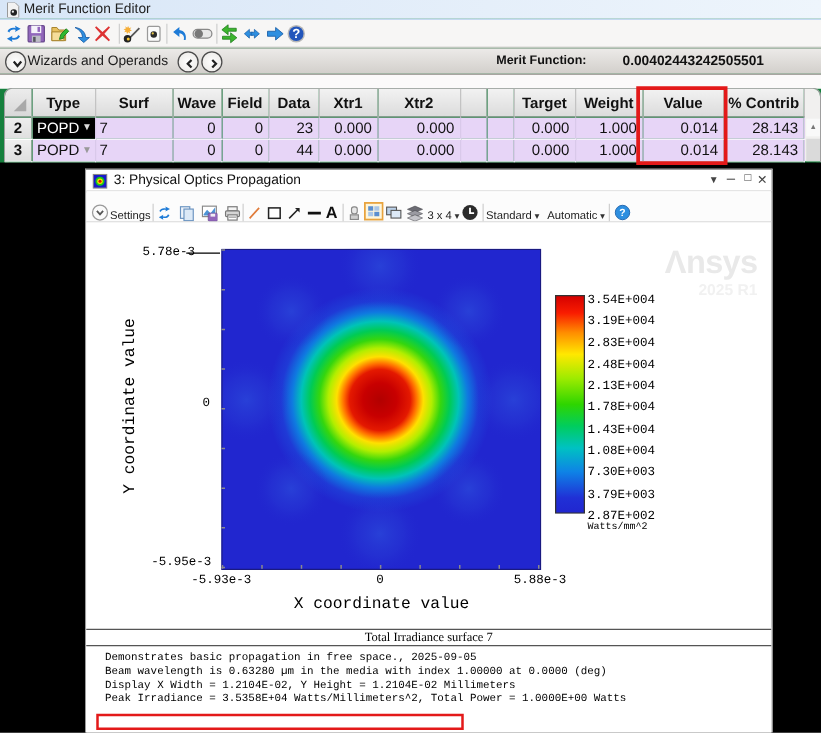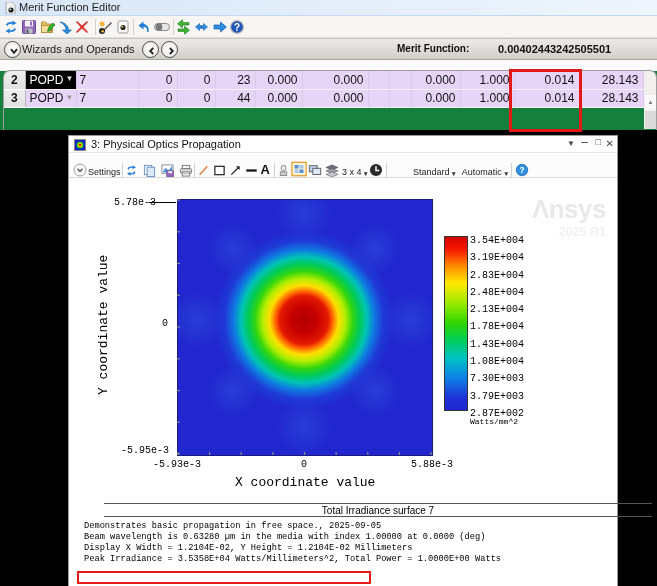--- a/index.html
+++ b/index.html
@@ -54,22 +54,22 @@
   #pop-toolbar .sep { margin:0 1px !important; height:14px; }
 
   
   #plot { left:0; top:42px; width:548px; height:460px; background:#fff; }
   .mono { font-family:"Liberation Mono", monospace; }
 
   
   #textpanel { left:0; top:366px; width:548px; height:84px; background:#fff; }
   #tp-head { position:absolute; left:0; top:1px; width:548px; height:14px;
     border-top:1px solid #555; border-bottom:1px solid #555;
-    font-family:Liberation Sans, sans-serif; font-size:10px; text-align:center;
-    line-height:14px; color:#000;margin-left:35px; }
+    font-family:Liberation Serif, serif; font-size:10px; text-align:center;
+    line-height:14px; color:#000; }
   .tpline { position:absolute; left:15px; font-family:"Liberation Mono", monospace;
     font-size:8.7px; color:#000; white-space:pre; }
   #redbox2 { position:absolute; left:8px; top:69px; width:294px; height:13px;
     border:2px solid #e31919; }
 
   .sep { width:1px; height:16px; background:#d0d0d0; margin:0 3px; }
   .icon { flex:0 0 auto; }
 </style>
 </head>
 <body>
@@ -178,20 +178,40 @@
         <col style="width:47px">
           <col style="width:66px">
           <col style="width:21px">
         <col style="width:22px">
           <col style="width:49px">
           <col style="width:54px">
         <col style="width:65px">
           <col style="width:64px">
       </colgroup>
       <tbody>
+          <tr>
+        <th style="background:linear-gradient(#ececec,#d8d8d8)">
+              <svg width="14" height="14" viewBox="0 0 14 14" style="display:block;margin:4px 0 0 5px">
+                <path d="M2 12 L12 12 L12 2 Z" fill="#a9a9a9"></path>
+              </svg>
+            </th>
+        <th>Type</th>
+            <th>Surf</th>
+            <th>Wave</th>
+            <th>Field</th>
+            <th>Data</th>
+        <th>Xtr1</th>
+            <th>Xtr2</th>
+            <th></th>
+            <th></th>
+        <th>Target</th>
+            <th>Weight</th>
+            <th>Value</th>
+            <th>% Contrib</th>
+      </tr>
       <tr>
         <td class="rowhdr">2</td>
         <td style="background:#000;color:#fff;text-align:left;padding-left:4px;position:relative">POPD<span style="position:absolute;right:2px;top:3px;color:#ddd;font-size:8px">▼</span></td>
         <td style="text-align:left;padding-left:3px">7</td>
         <td>0</td>
             <td>0</td>
             <td>23</td>
             <td>0.000</td>
             <td>0.000</td>
             <td></td>
@@ -305,21 +325,21 @@
       <path d="M8 5 L15 8 L8 11 L1 8 Z" fill="#9a9aa2" stroke="#44444a" stroke-width="0.5"></path>
       <path d="M8 9 L15 12 L8 15 L1 12 Z" fill="#c4c4ca" stroke="#44444a" stroke-width="0.5"></path>
     </svg>
     <span style="margin-left:3px">3 x 4</span>
       <span style="font-size:6.5px;color:#333;margin-left:1px">▼</span>
     <svg class="icon" style="margin-left:0px" width="14" height="14" viewBox="0 0 15 15">
       <circle cx="7.5" cy="7.5" r="6.5" fill="#2b2b2b"></circle>
       <path d="M7.5 3.5 L7.5 8 L11 8" stroke="#fff" stroke-width="1.6" fill="none"></path>
     </svg>
     <div class="sep" style="margin-left:3px !important"></div>
-    <span style="margin-left:25px">Standard</span>
+    <span style="margin-left:1px">Standard</span>
       <span style="font-size:6.5px;color:#333;margin-left:1px">▼</span>
     <span style="margin-left:5px">Automatic</span>
       <span style="font-size:6.5px;color:#333;margin-left:1px">▼</span>
     <div class="sep" style="margin-left:2px !important"></div>
     <svg class="icon" style="margin-left:2px" width="14" height="14" viewBox="0 0 16 16">
       <circle cx="8" cy="8" r="6.6" fill="#2e8fe0" stroke="#1a5fa8" stroke-width="0.8"></circle>
       <text x="8" y="11.4" font-size="9.5" font-weight="bold" fill="#fff" text-anchor="middle" font-family="Liberation Sans">?</text>
     </svg>
   </div>
 

